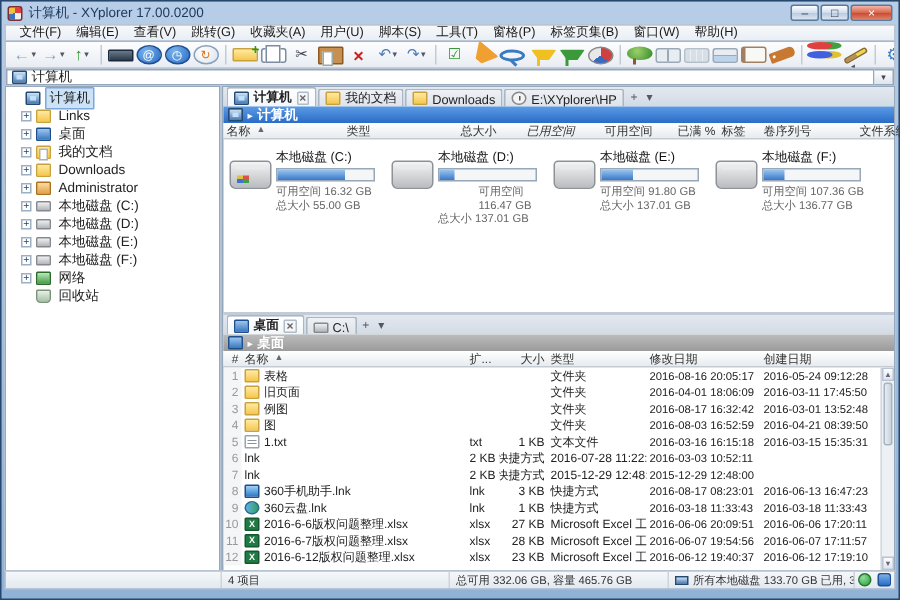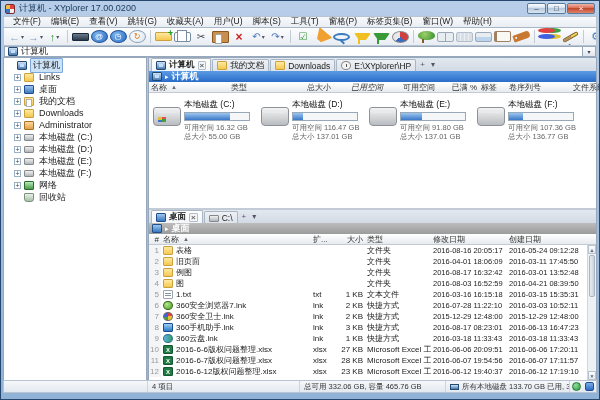--- a/index.html
+++ b/index.html
@@ -476,21 +476,21 @@
             </span>
           </span>
 
           <span class="drive">
             <span class="hdd"></span>
             <span class="dinfo">
               <span class="dname" style="display:block;">本地磁盘 (D:)</span>
               <span class="dbar" style="display:block;">
                 <span class="dfill" style="display: block; width: 15%;"></span>
               </span>
-              <span class="dtext" style="display:block;">可用空间 116.47 GB</span>
+              <span class="dtext" style="display:block;margin-left:27px;">可用空间 116.47 GB</span>
               <span class="dtext" style="display:block;">总大小 137.01 GB</span>
             </span>
           </span>
 
           <span class="drive">
             <span class="hdd"></span>
             <span class="dinfo">
               <span class="dname" style="display:block;">本地磁盘 (E:)</span>
               <span class="dbar" style="display:block;">
                 <span class="dfill" style="display: block; width: 33%;"></span>
@@ -613,37 +613,29 @@
               </span>
               <span class="lc">txt</span>
               <span class="lc">1 KB</span>
               <span class="lc">文本文件</span>
               <span class="lc">2016-03-16 16:15:18</span>
               <span class="lc">2016-03-15 15:35:31</span>
             </div>
 
             <div class="lrow bp">
               <span class="lc">6</span>
-              <span class="lc">
-                <span class="fic fic-lnk-green"></span>
-                <span>360安全浏览器7.lnk</span>
-              </span>
               <span class="lc">lnk</span>
               <span class="lc">2 KB</span>
               <span class="lc">快捷方式</span>
               <span class="lc">2016-07-28 11:22:10</span>
               <span class="lc">2016-03-03 10:52:11</span>
             </div>
 
             <div class="lrow bp">
               <span class="lc">7</span>
-              <span class="lc">
-                <span class="fic fic-lnk-multi"></span>
-                <span>360安全卫士.lnk</span>
-              </span>
               <span class="lc">lnk</span>
               <span class="lc">2 KB</span>
               <span class="lc">快捷方式</span>
               <span class="lc">2015-12-29 12:48:00</span>
               <span class="lc">2015-12-29 12:48:00</span>
             </div>
 
             <div class="lrow bp">
               <span class="lc">8</span>
               <span class="lc">

